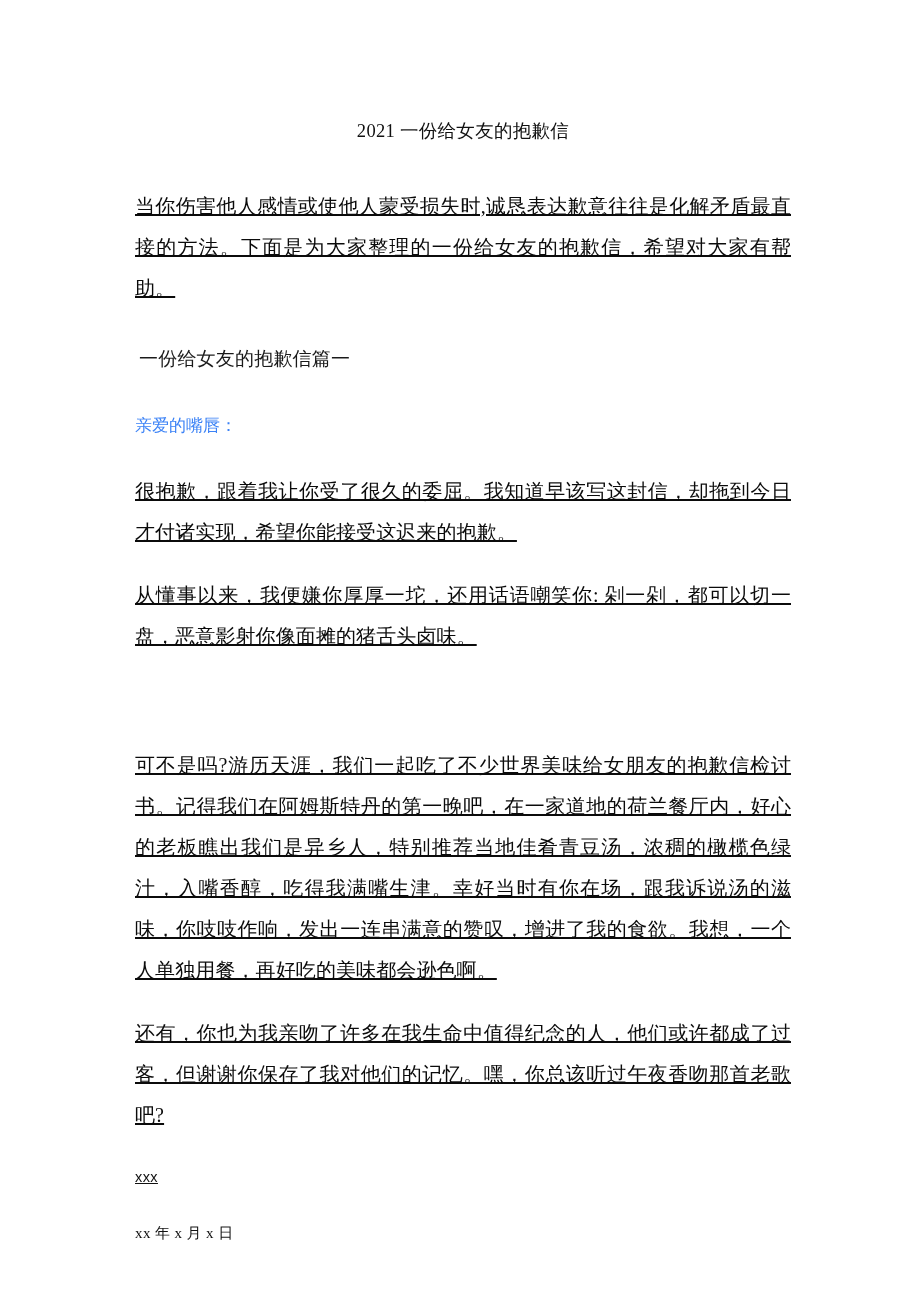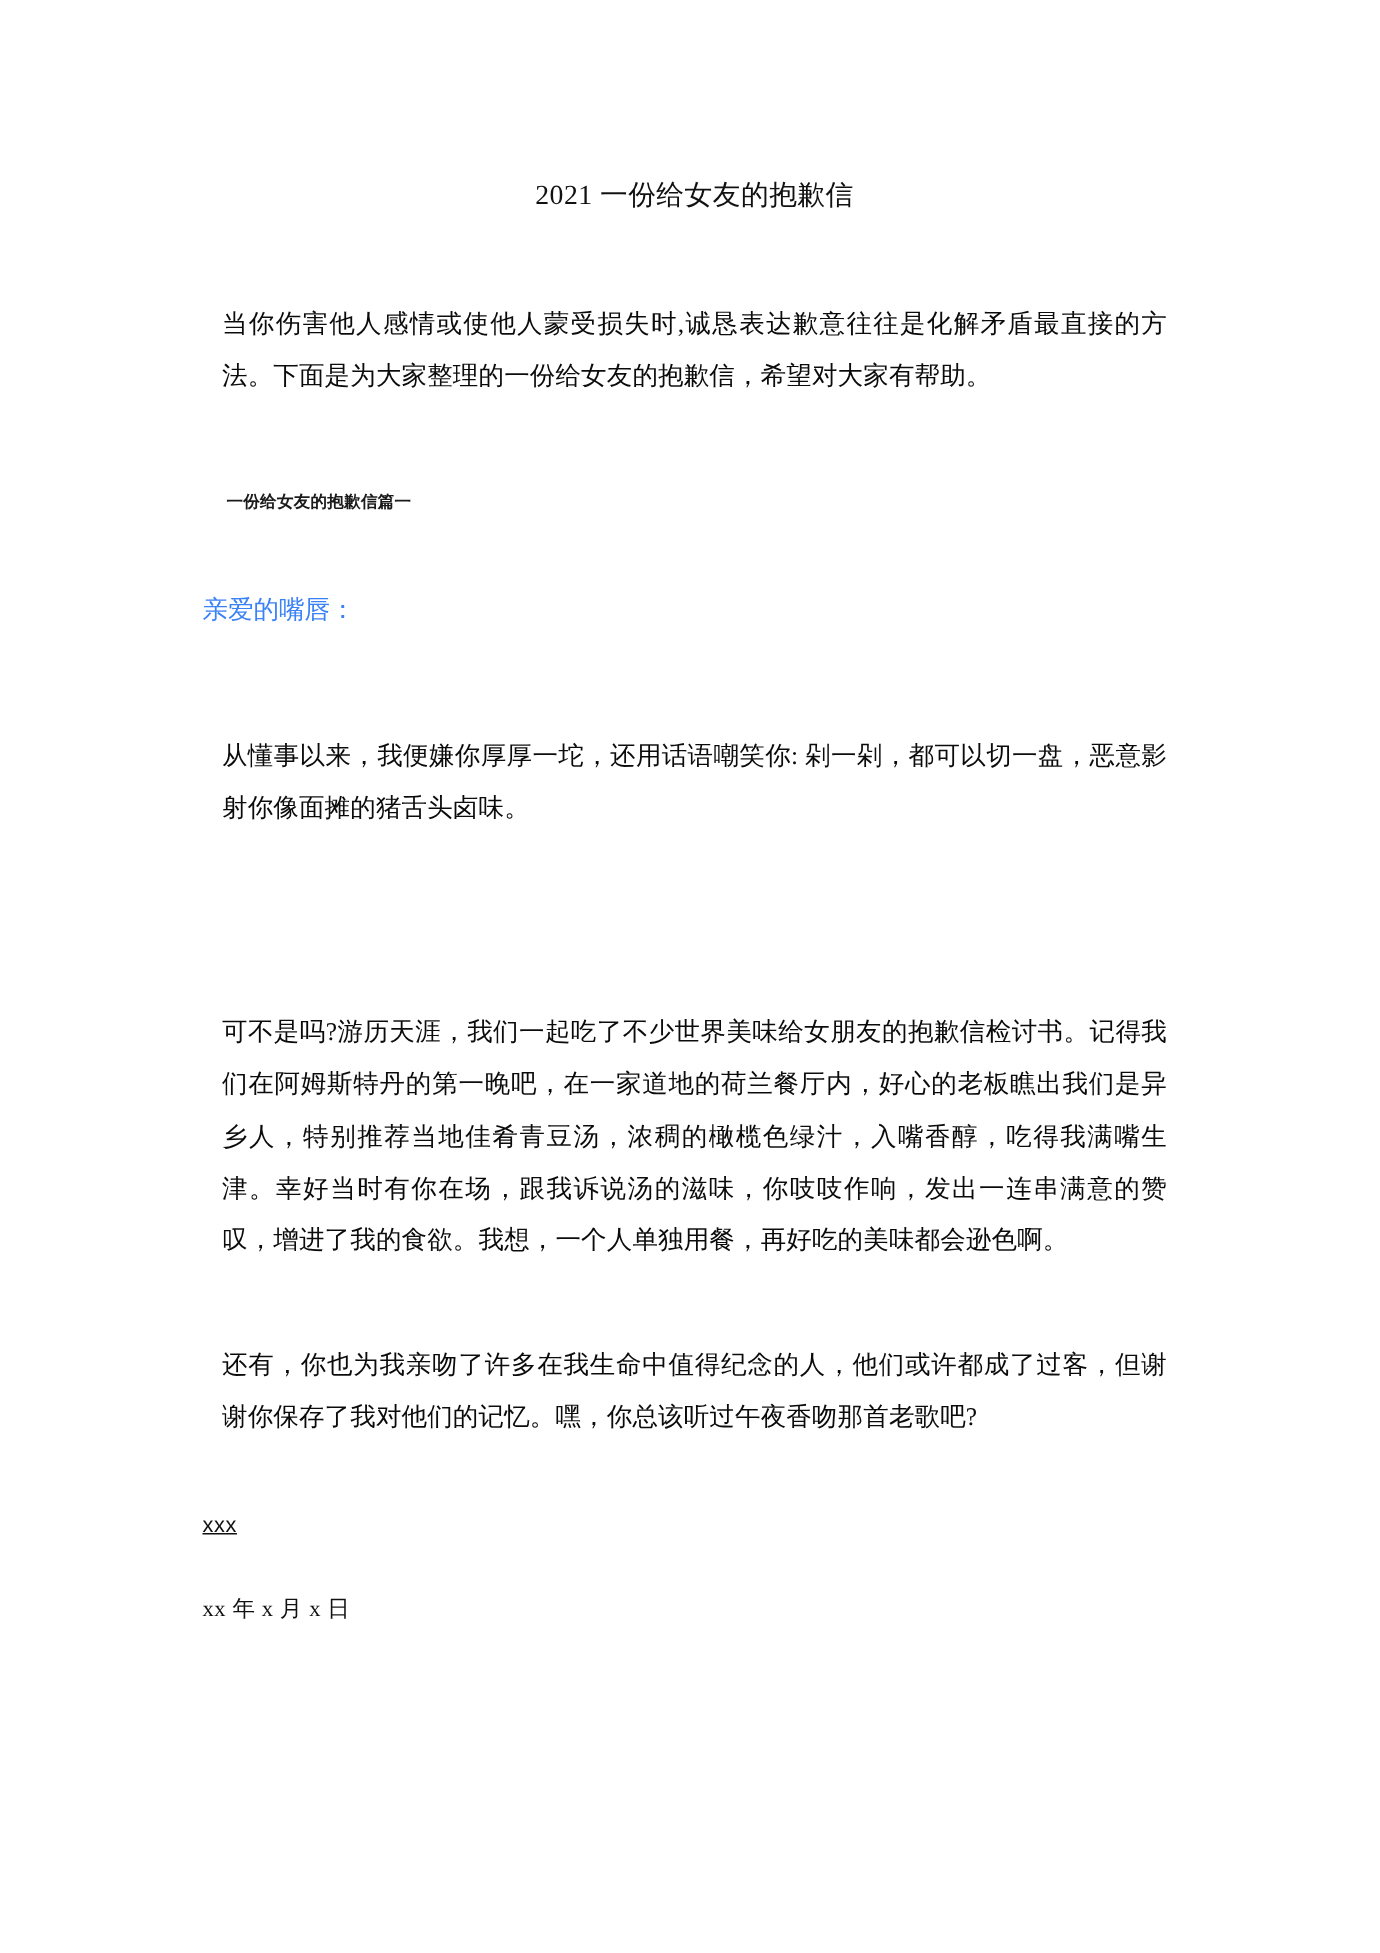--- a/index.html
+++ b/index.html
@@ -34,38 +34,38 @@
     font-size: 18.5px;
     font-weight: 400;
     letter-spacing: 0.3px;
     margin: 0;
     padding-top: 118px;
     padding-bottom: 0;
     line-height: 1.5;
     color: #111;
   }
   .para {
-    font-size: 17px;
+    font-size: 20px;
     line-height: 2.05;
-    margin: 13px;
+    margin: 0;
     text-align: justify;
     text-justify: inter-ideograph;
     color: #0b0b0b;
     letter-spacing: 0.1px;
+    text-decoration: underline;
   }
   .spacer-lg { height: 40px; }
   .spacer-md { height: 28px; }
   .spacer-sm { height: 22px; }
   .sect-head {
-    font-size: 11px;
+    font-size: 19px;
     line-height: 1.9;
-    margin: 16px;
+    margin: 4px;
     color: #1a1a1a;
     letter-spacing: 0.2px;
-    font-weight: bold;
   }
   .salutation {
     font-size: 17px;
     line-height: 2.0;
     margin: 0;
     color: #3b82f6;
   }
   .sign-line {
     font-size: 15px;
     line-height: 1.9;
@@ -90,20 +90,21 @@
     <div class="spacer-md"></div>
 
     <p class="sect-head">一份给女友的抱歉信篇一</p>
 
     <div class="spacer-md"></div>
 
     <p class="salutation">亲爱的嘴唇：</p>
 
     <div class="spacer-md"></div>
 
+    <p class="para">很抱歉，跟着我让你受了很久的委屈。我知道早该写这封信，却拖到今日才付诸实现，希望你能接受这迟来的抱歉。</p>
 
     <div class="spacer-sm"></div>
 
     <p class="para">从懂事以来，我便嫌你厚厚一坨，还用话语嘲笑你: 剁一剁，都可以切一盘，恶意影射你像面摊的猪舌头卤味。</p>
 
     <div class="spacer-sm"></div>
 
 
     <div class="spacer-sm"></div>
 

